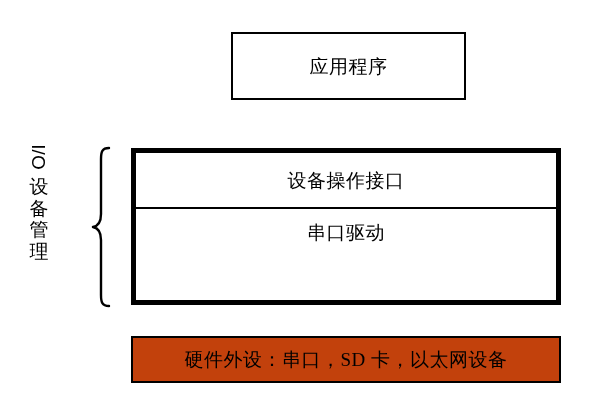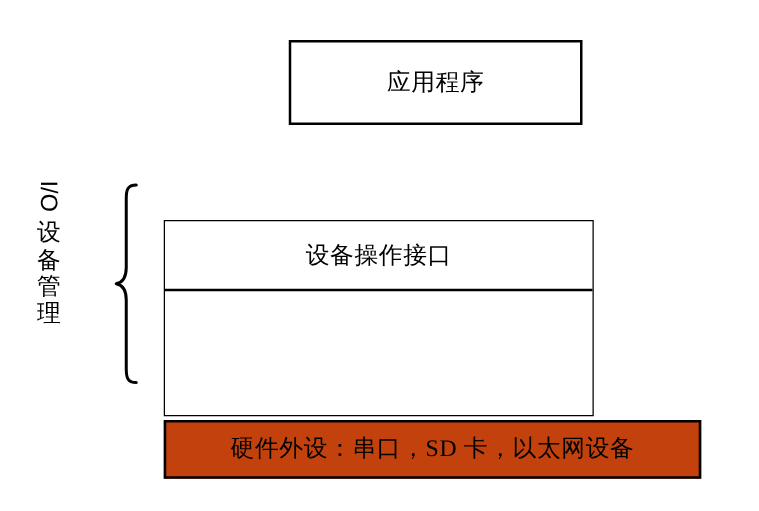--- a/index.html
+++ b/index.html
@@ -88,28 +88,27 @@
     top: 146px;
     width: 22px;
     height: 162px;
   }
 
   
   .stack {
     position: absolute;
     left: 131px;
     top: 148px;
-    width: 344px;
+    width: 430px;
     height: 157px;
     box-sizing: border-box;
-    border: 1px solid #000000;
+    border: 5px solid #000000;
     background: #ffffff;
     display: flex;
     flex-direction: column;
-    margin-top: 28px;
   }
   .stack-row {
     box-sizing: border-box;
     display: flex;
     align-items: center;
     justify-content: center;
     flex: 0 0 auto;
   }
   .stack-row.r1 { height: 54px; }
   .stack-row.r2 { height: 50px; border-top: 2px solid #000000; }
@@ -187,20 +186,23 @@
   </svg>
 
   <div class="stack">
 
     <div class="stack-row r1">
       <span class="label">设备操作接口</span>
     </div>
 
 
     <div class="stack-row r3">
+      <div class="driver-cell">
+        <span class="label">串口驱动</span>
+      </div>
     </div>
 
   </div>
 
   <div class="hw-box">
     <span class="label">硬件外设：串口，SD 卡，以太网设备</span>
   </div>
 
 </div>
 

